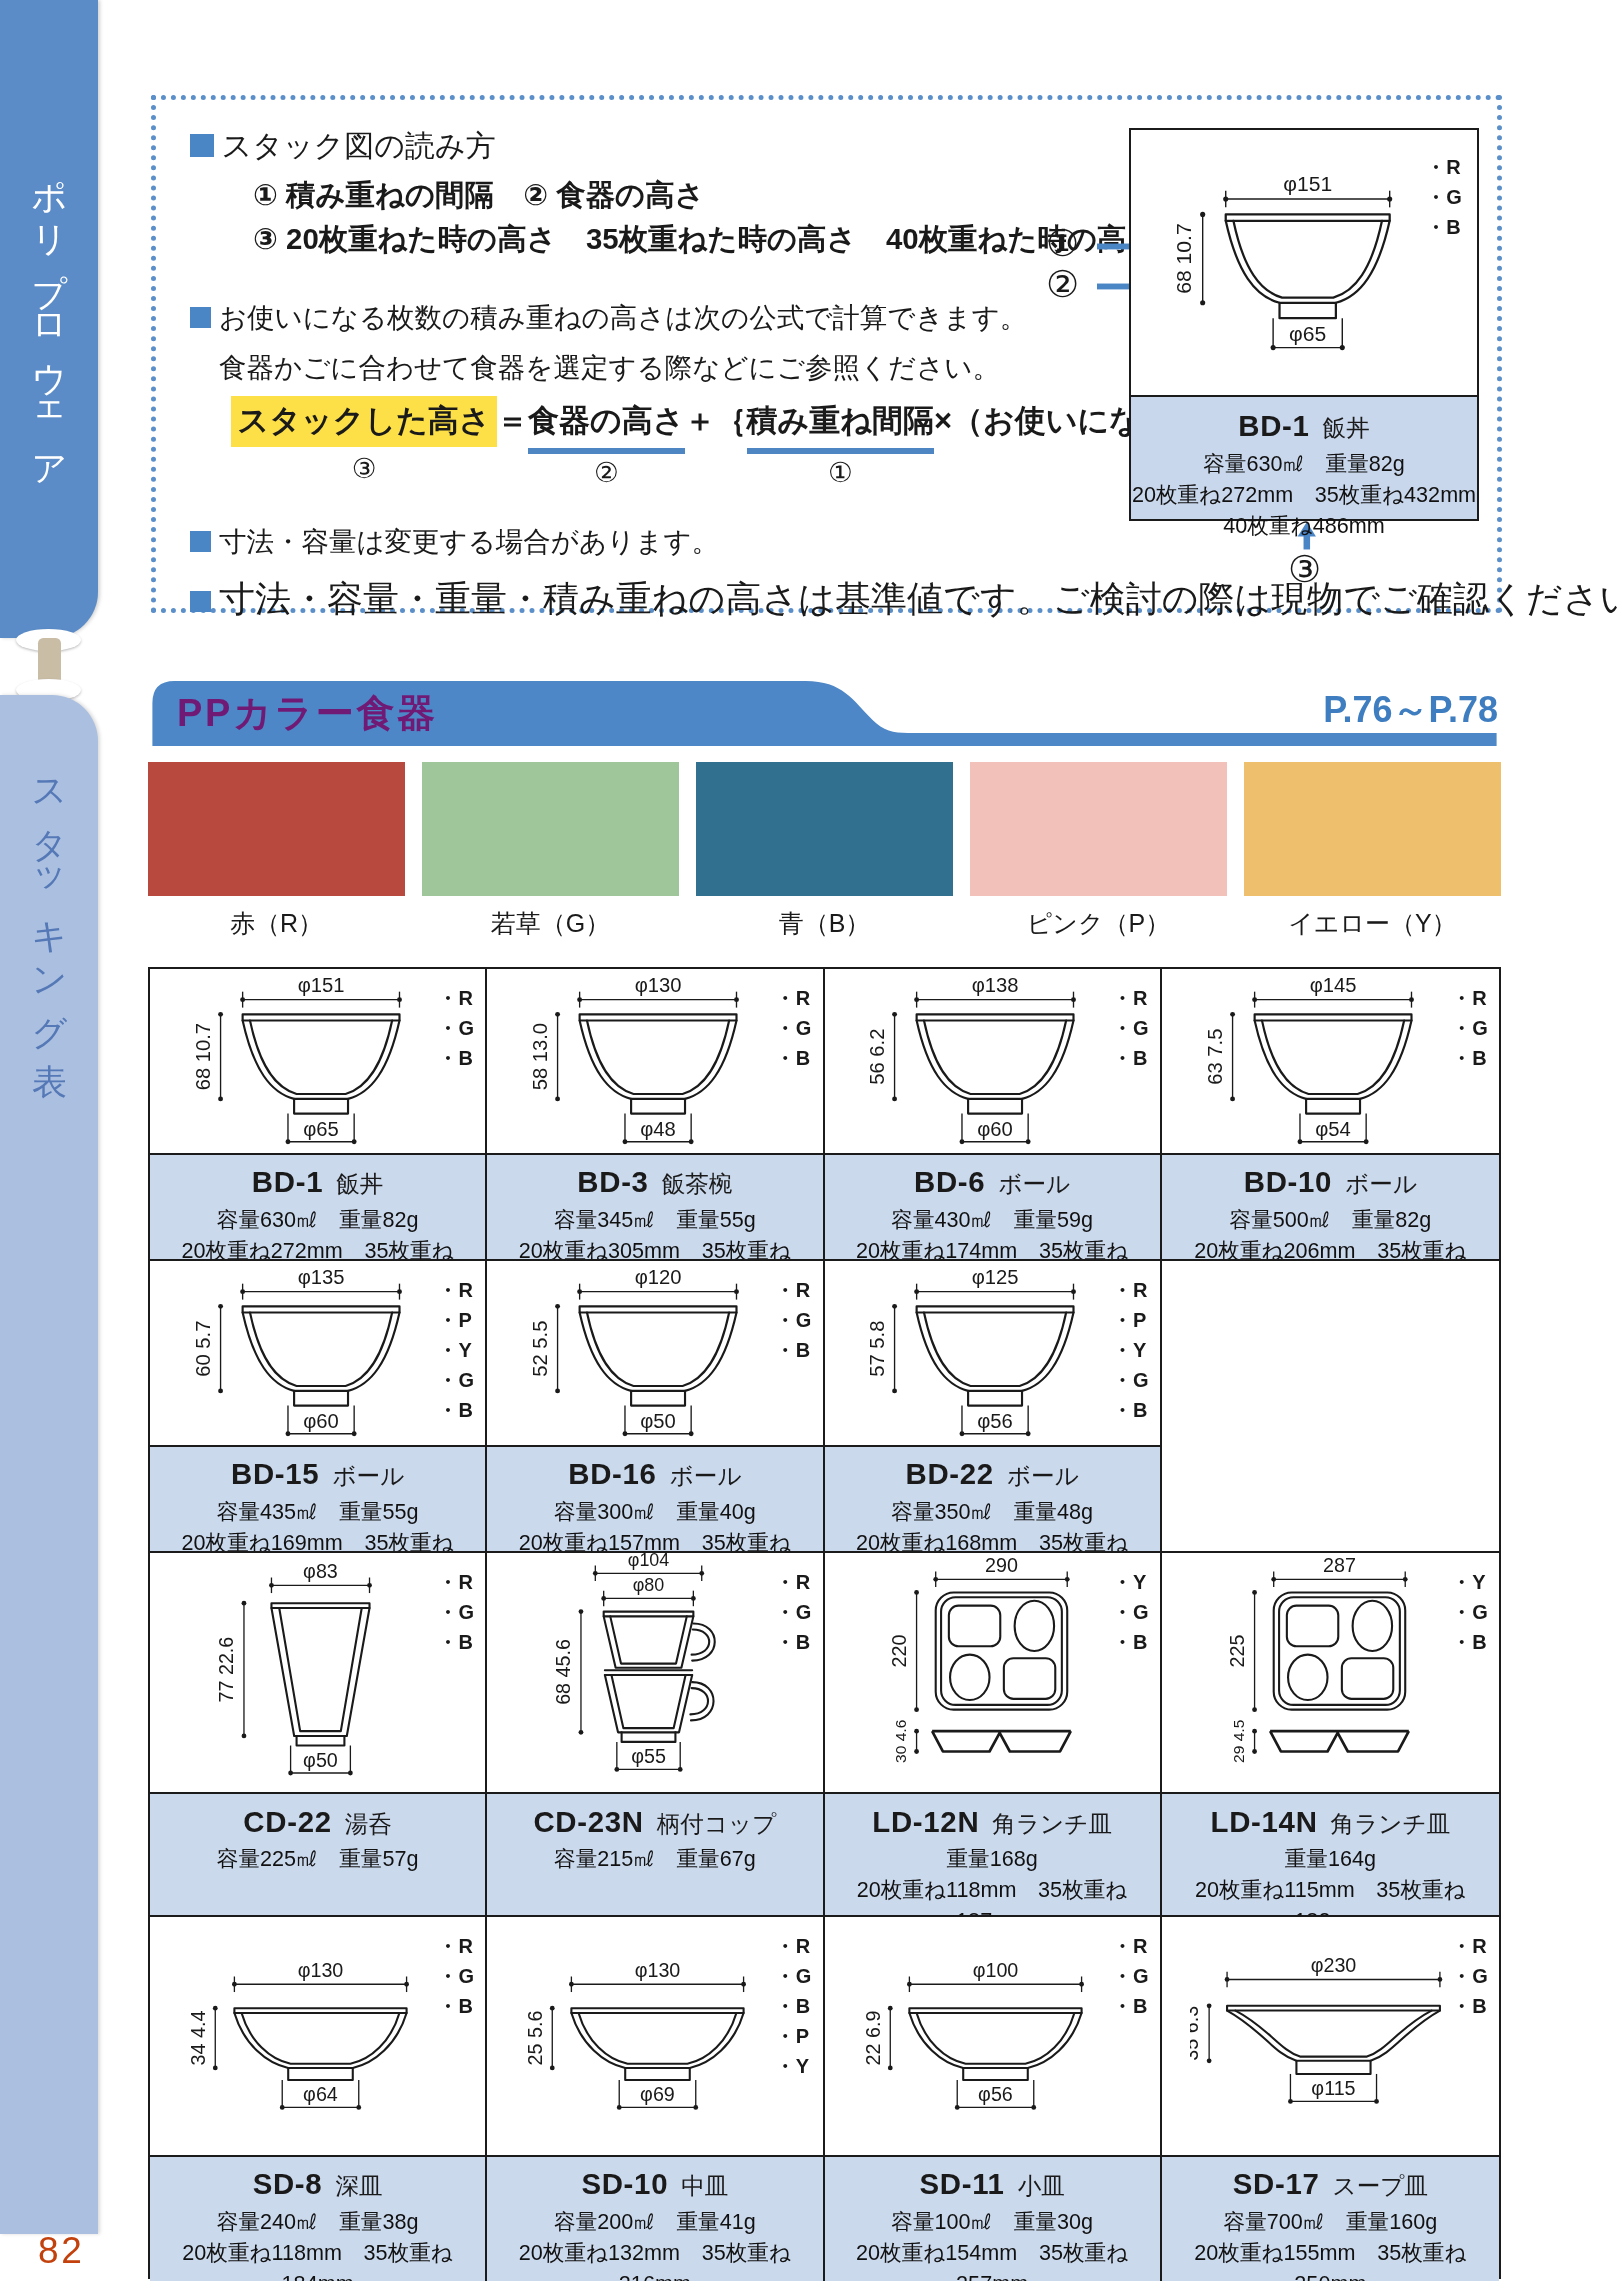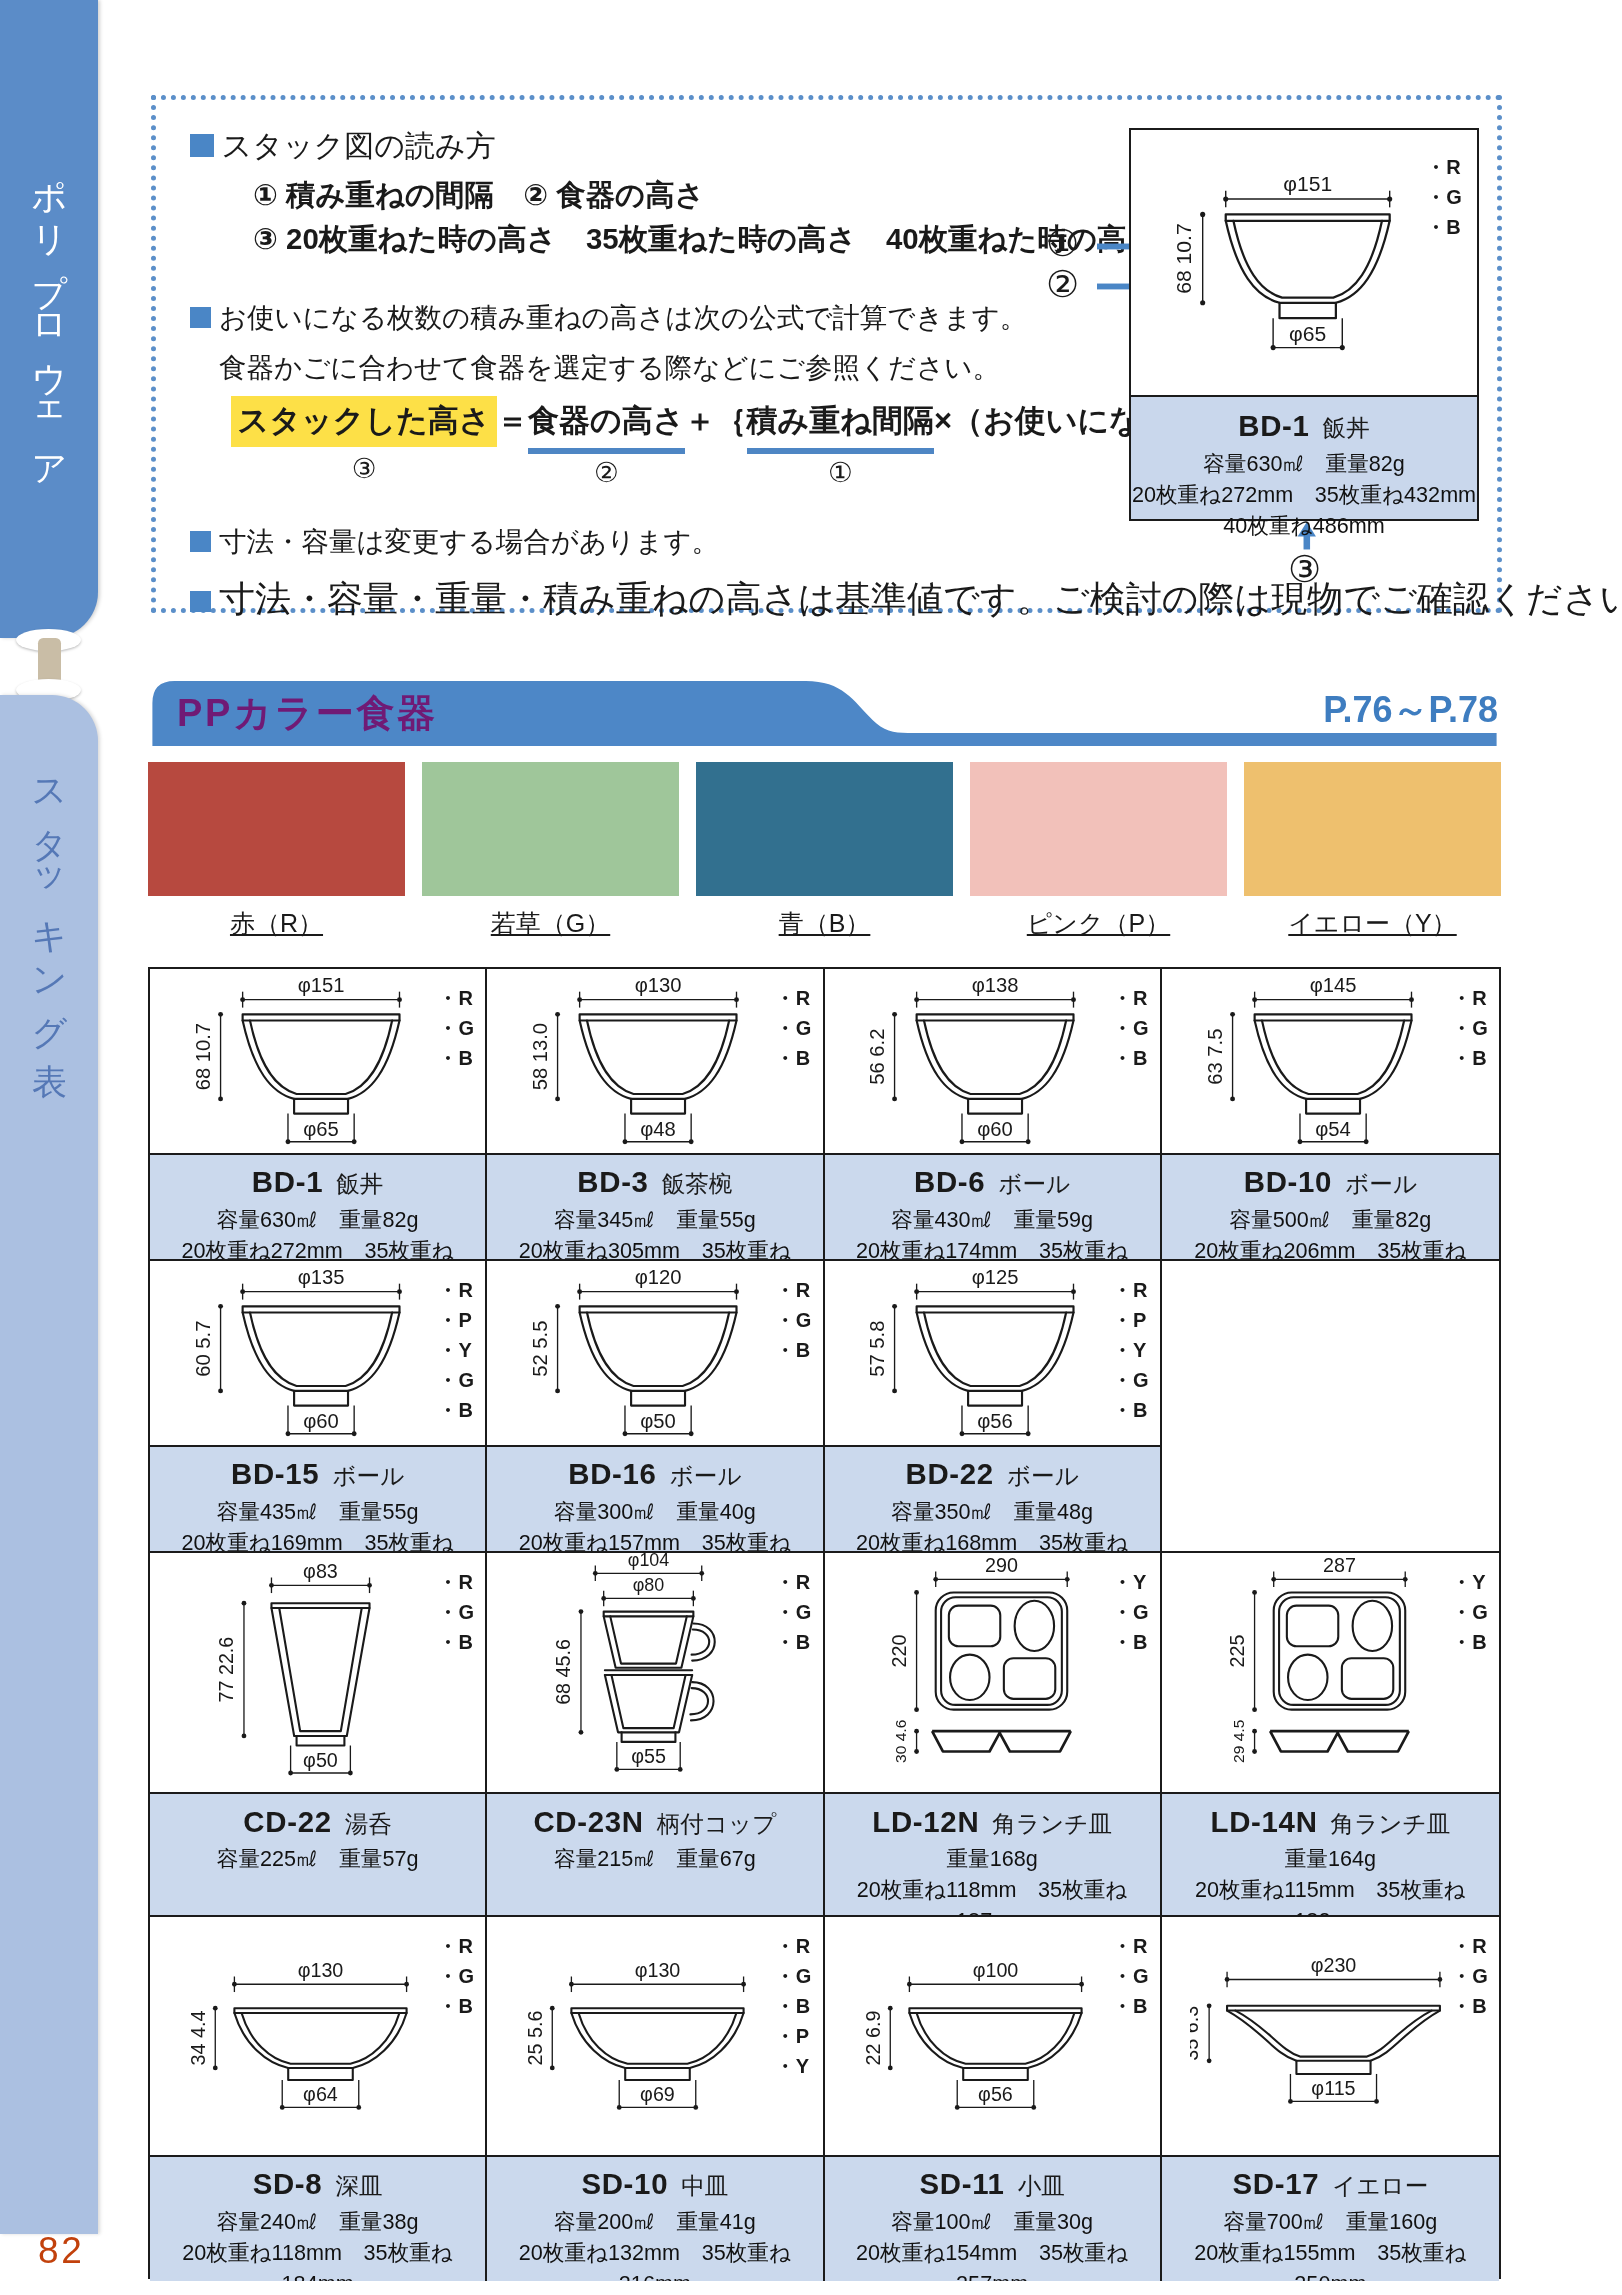--- a/index.html
+++ b/index.html
@@ -54,21 +54,21 @@
   .callout{position:absolute;font-size:37px;color:#1a1a1a;}
   .arrow-r,.arrow-u{position:absolute;}
 
   
   #section-banner{position:absolute;left:148px;top:681px;width:1353px;height:65px;}
   #section-title{position:absolute;left:177px;top:688px;font-size:38px;font-weight:bold;color:#701a75;letter-spacing:2.6px;}
   #section-pages{position:absolute;left:1269px;top:686px;width:229px;text-align:right;
                  font-size:36px;font-weight:bold;color:#3e7dc0;}
 
   
-  #swatch-row{position:absolute;left:148px;top:762px;width:1353px;display:flex;gap:17px;text-decoration:underline;}
+  #swatch-row{position:absolute;left:148px;top:762px;width:1353px;display:flex;gap:17px;}
   .swatch-item{flex:1;text-align:center;}
   .swatch{height:134px;width:100%;}
   .swatch-label{margin-top:10.5px;font-size:25px;font-weight:500;}
 
   
   #product-grid{position:absolute;left:148px;top:967px;width:1353px;height:1312px;
                 display:grid;grid-template-columns:repeat(4,1fr);
                 grid-template-rows:292px 292px 364px 364px;
                 border:2px solid #1b1b1b;box-sizing:border-box;background:#fff;}
   .cell{display:flex;flex-direction:column;border-right:2px solid #1b1b1b;border-bottom:2px solid #1b1b1b;
@@ -754,21 +754,21 @@
             <circle cx="32" cy="192" r="4" fill="#1a1a1a"></circle>
             <text transform="translate(14 146) rotate(-90)" text-anchor="middle" font-size="33">35 6.3</text>
           </svg>
           <div class="ccodes">
             <div>・R</div>
             <div>・G</div>
             <div>・B</div>
           </div>
         </div>
         <div class="pinfo">
-          <div class="ptitle"><span class="pid">SD-17</span><span class="pname">イエロー</span></div>
+          <div class="ptitle"><span class="pid">SD-17</span><span class="pname">スープ皿</span></div>
           <div class="pspec">容量700㎖　重量160g</div>
           <div class="pspec">20枚重ね155mm　35枚重ね250mm</div>
         </div>
       </div>
     </div>
 
 </div>
 
 
 </body></html>

